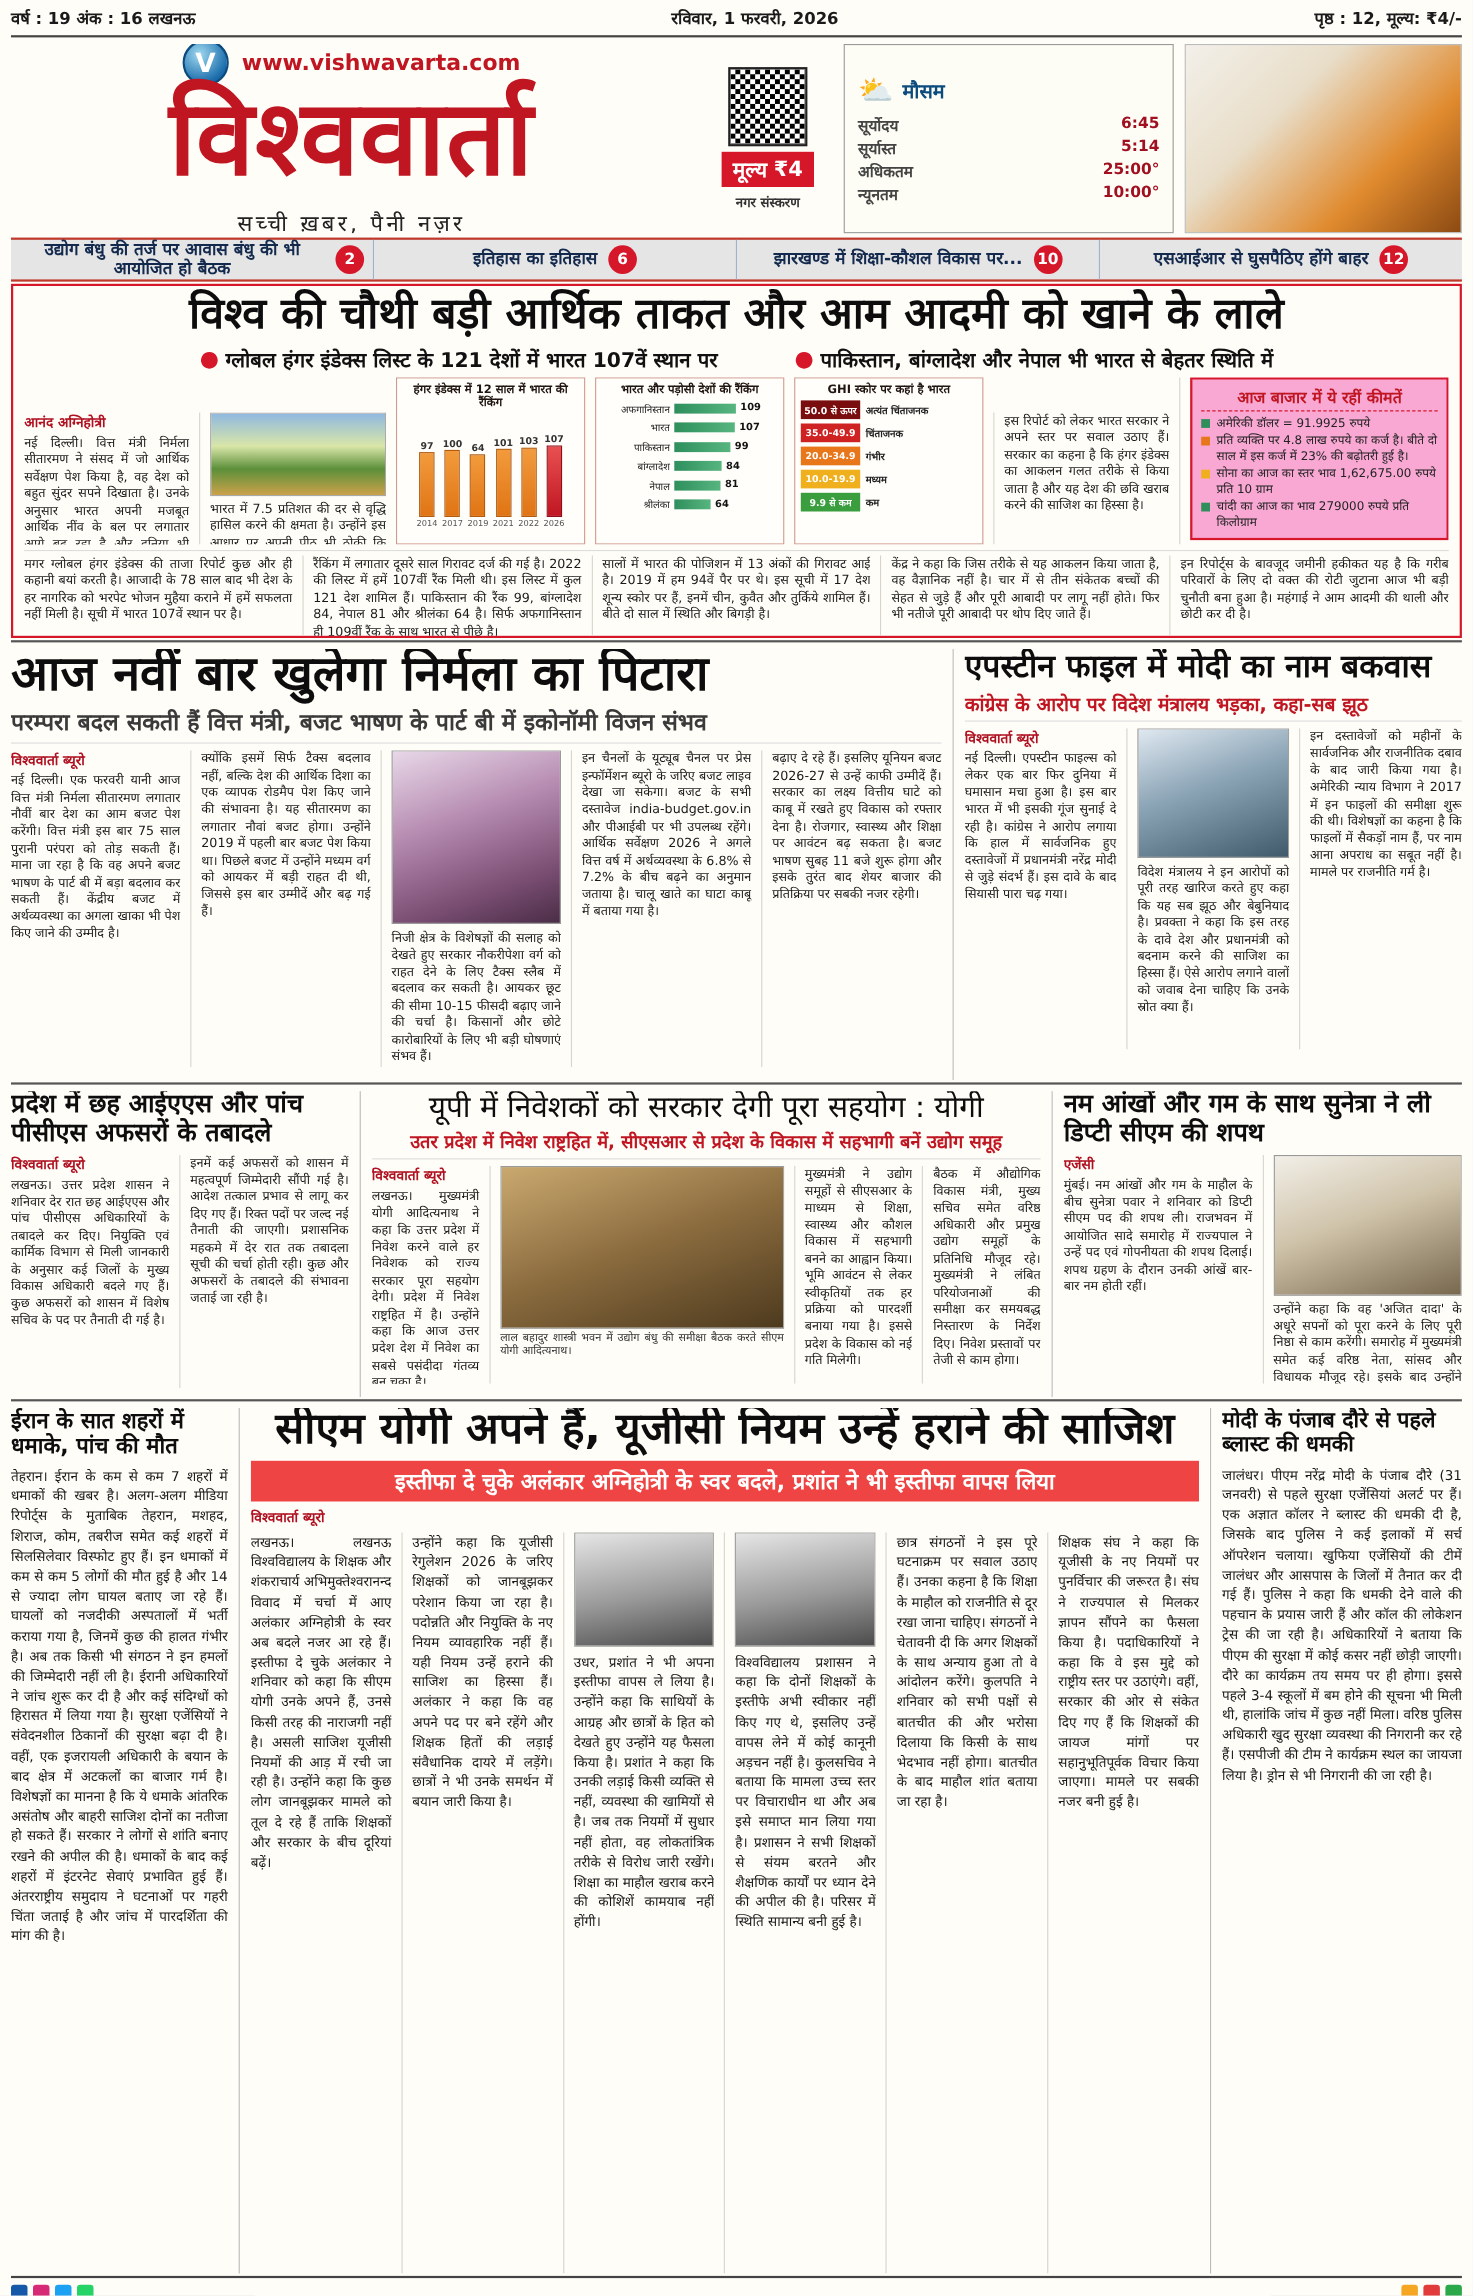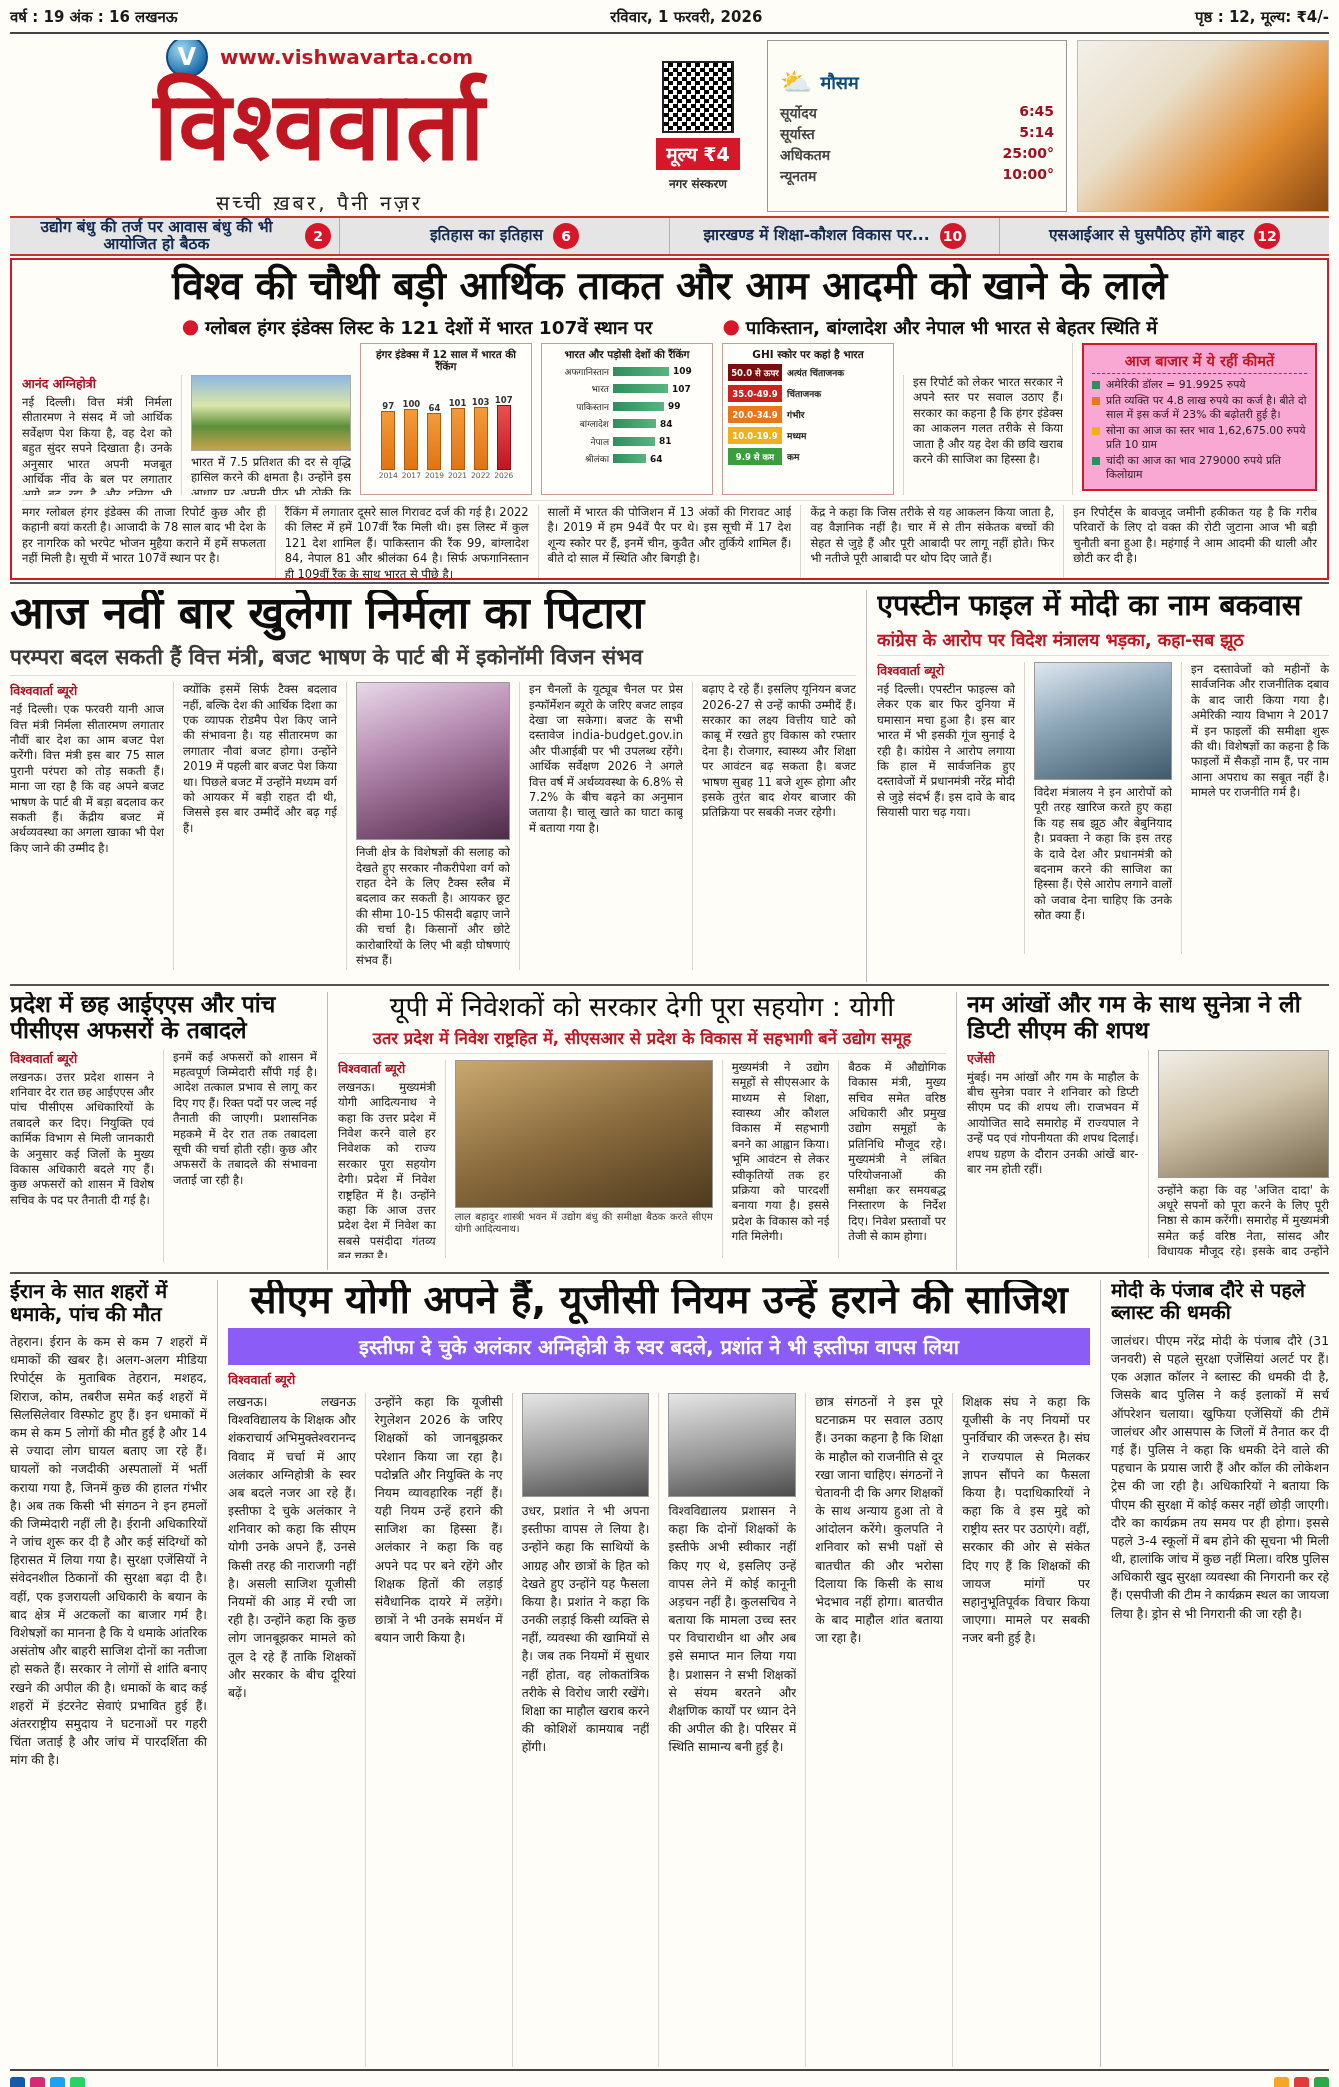--- a/index.html
+++ b/index.html
@@ -114,21 +114,21 @@
   .sunetra-body > div { overflow:hidden; }
   .sunetra-photo { width:100%; height:128px; border:1px solid #999; background:linear-gradient(160deg,#f2efe8 0%,#cfc3aa 45%,#77684e 100%); margin-bottom:5px; }
 
   
   .row4 { height:795px; display:flex; gap:10px; border-top:2px solid #555; margin-top:2px; padding-top:6px; overflow:hidden; }
   .row4 .body { font-size:12.3px; line-height:1.48; }
   .iran { width:208px; border-right:1px solid #bbb; padding-right:10px; overflow:hidden; }
   .iran-h { font-size:20px; font-weight:bold; line-height:1.15; color:#0d0d0d; margin-bottom:7px; }
   .banner { flex:1; border-right:1px solid #bbb; padding-right:10px; display:flex; flex-direction:column; overflow:hidden; }
   .banner-h { font-size:39px; font-weight:bold; text-align:center; color:#0d0d0d; line-height:1.05; }
-  .banner-redbar { background:#8b5cf6; color:#fff; text-align:center; font-size:20px; font-weight:bold; padding:5px 4px; margin:7px 0 6px; }
+  .banner-redbar { background:#ef4444; color:#fff; text-align:center; font-size:20px; font-weight:bold; padding:5px 4px; margin:7px 0 6px; }
   .banner-byline { margin-bottom:5px; }
   .banner-body { display:flex; gap:9px; flex:1; overflow:hidden; }
   .banner-body > div { flex:1; overflow:hidden; }
   .portrait-photo { width:100%; height:104px; border:1px solid #999; background:linear-gradient(170deg,#e6e6e6 0%,#9a9a9a 55%,#4c4c4c 100%); margin-bottom:5px; }
   .punjab { width:218px; overflow:hidden; }
   .punjab-h { font-size:19.5px; font-weight:bold; line-height:1.15; color:#0d0d0d; margin-bottom:7px; }
 
   
   .footer { height:28px; display:flex; align-items:center; justify-content:space-between; border-top:2px solid #444; margin-top:2px; }
   .social { display:flex; gap:5px; }

